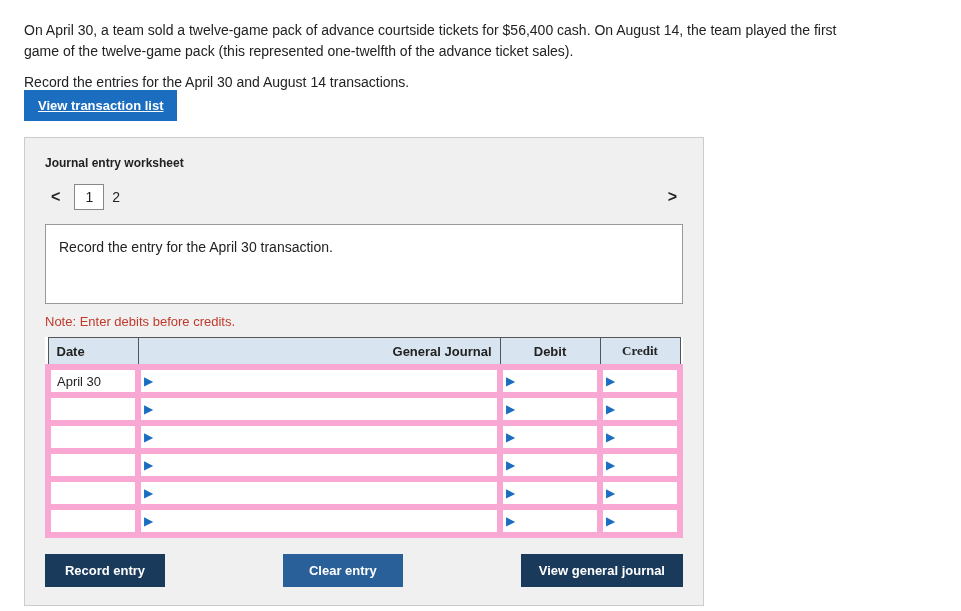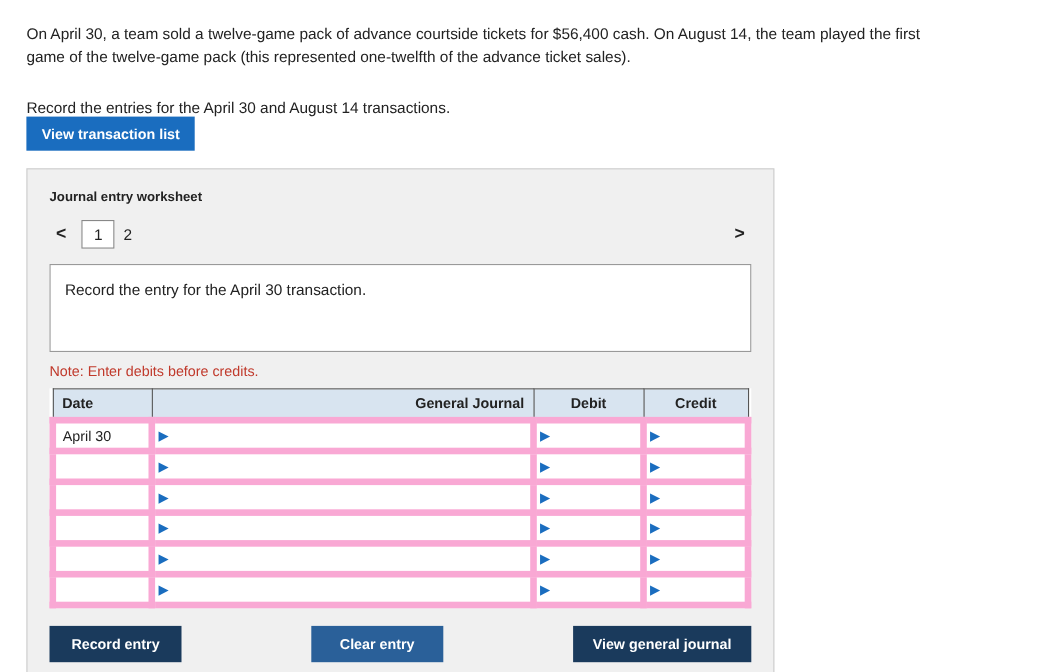--- a/index.html
+++ b/index.html
@@ -9,37 +9,38 @@
       background: #fff;
       color: #222;
       padding: 20px 24px;
       width: 961px;
       min-height: 611px;
     }
 
     .intro-text {
       font-size: 14px;
       line-height: 1.5;
-      margin-bottom: 28px;
+      margin-bottom: 12px;
       max-width: 920px;
     }
 
     .record-instruction {
       font-size: 14px;
     }
 
     .view-transaction-btn {
       background-color: #1a6dbf;
       color: #fff;
       border: none;
       padding: 8px 14px;
       font-size: 13px;
       cursor: pointer;
       margin-bottom: 16px;
       font-weight: bold;
+      text-decoration: underline;
     }
 
     .worksheet-container {
       background: #f0f0f0;
       border: 1px solid #ccc;
       padding: 18px 20px 18px 20px;
       max-width: 680px;
     }
 
     .worksheet-title {
@@ -107,21 +108,21 @@
       border: 1px solid #555;
       padding: 5px 8px;
       font-size: 13px;
       font-weight: bold;
       text-align: center;
     }
 
     .journal-table th.date-col { text-align: left; width: 90px; margin-left: 46px; }
     .journal-table th.gj-col { text-align: right; }
     .journal-table th.debit-col { width: 100px; }
-    .journal-table th.credit-col { width: 95px; }
+    .journal-table th.credit-col { width: 80px; font-family: Liberation Serif, serif; }
 
     .journal-table td {
       border: 6px solid #f9a8d4;
       padding: 0;
       height: 28px;
       vertical-align: middle;
       position: relative;
     }
 
     .journal-table td.date-cell {

